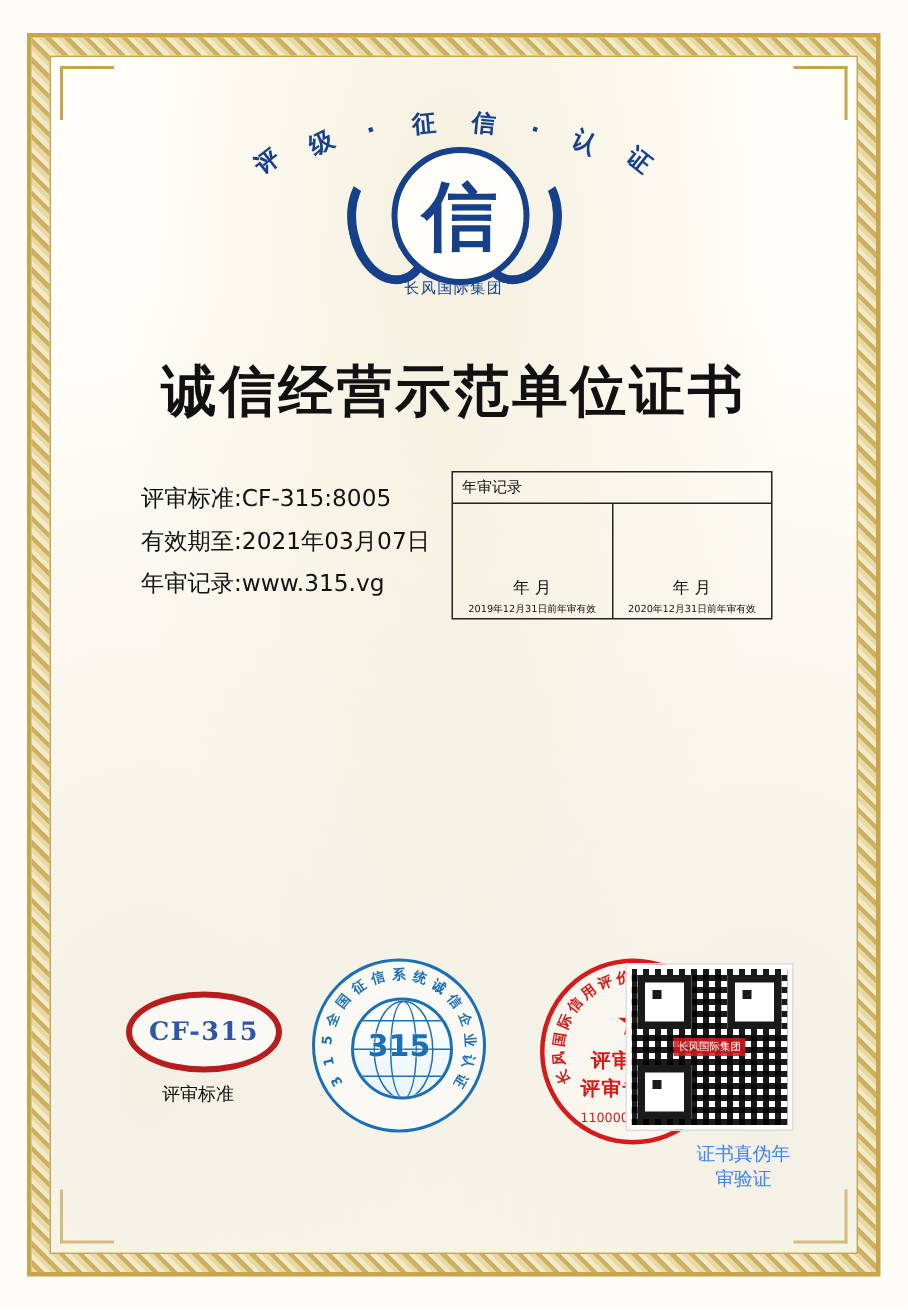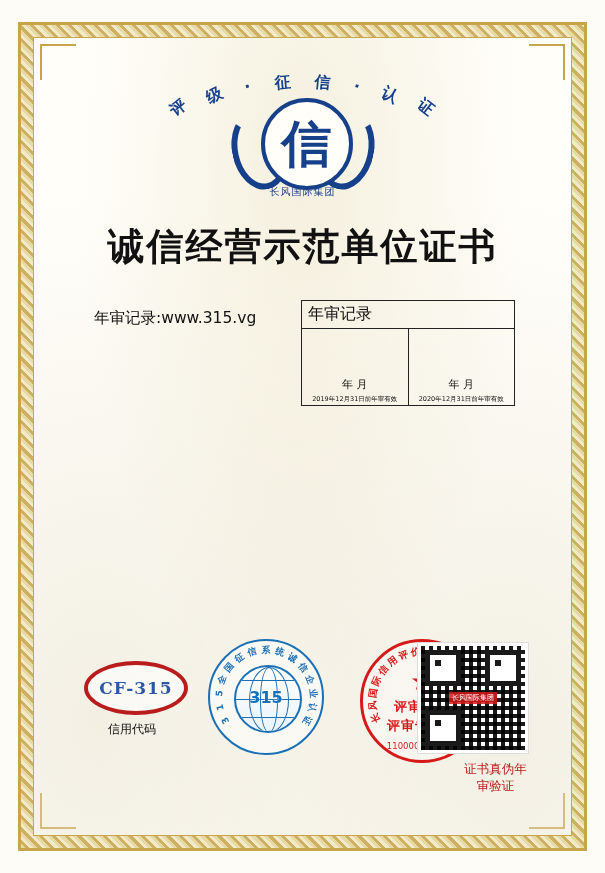--- a/index.html
+++ b/index.html
@@ -140,20 +140,21 @@
     width: 210px;
     text-align: center;
     color: #17408b;
     font-size: 10px;
     letter-spacing: 1px;
     font-family: "DejaVu Sans", sans-serif;
   }
 
   
   .main-title {
+    margin-top: 14px;
     text-align: center;
     color: #111111;
     font-size: 37px;
     font-weight: bold;
     letter-spacing: 2px;
     font-family: "DejaVu Sans", sans-serif;
   }
   .code-line {
     margin-top: 14px;
     text-align: right;
@@ -200,21 +201,21 @@
     font-family: "DejaVu Sans", sans-serif;
   }
   .review-box {
     width: 212px;
     margin-right: 22px;
     border: 1px solid #222;
   }
   .review-title {
     border-bottom: 1px solid #222;
     padding: 3px 6px;
-    font-size: 16px;
+    font-size: 10px;
     color: #111;
     font-family: "DejaVu Sans", sans-serif;
   }
   .review-cells {
     display: flex;
     height: 76px;
   }
   .review-cell {
     flex: 1;
     position: relative;
@@ -336,21 +337,21 @@
     border-top: 1.5px solid #1b6fb5;
   }
   .globe-num {
     position: absolute;
     left: 0; top: 0;
     width: 100%; height: 100%;
     display: flex;
     align-items: center;
     justify-content: center;
     color: #1b6fb5;
-    font-size: 16px;
+    font-size: 20px;
     font-weight: bold;
     font-family: "DejaVu Sans", sans-serif;
     text-shadow: 0 0 2px #fff;
     text-align: center;
   }
 
   
   .seal-red { left: 292px; top: 0px; width: 118px; }
   .red-round {
     position: relative;
@@ -444,21 +445,21 @@
     color: #fff;
     font-size: 7px;
     padding: 1px 3px;
     white-space: nowrap;
     font-family: "DejaVu Sans", sans-serif;
   }
   .qr-caption {
     margin-top: 8px;
     text-align: center;
     font-size: 12.5px;
-    color: #b91c1c;
+    color: #3b82f6;
     font-family: Liberation Sans, sans-serif;
     margin-left: 45px;
   }
 </style>
 </head>
 <body>
 
 <div class="cert">
   <div class="border-outer">
     <div class="border-inner">
@@ -479,20 +480,22 @@
           <div class="emblem-circle">
             <div class="emblem-char">信</div>
           </div>
           <div class="emblem-sub">长风国际集团</div>
         </div>
 
         <div class="main-title">诚信经营示范单位证书</div>
 
         <div class="mid">
           <div class="details">
+            <div>评审标准:CF-315:8005</div>
+            <div>有效期至:2021年03月07日</div>
             <div>年审记录:www.315.vg</div>
           </div>
 
           <div class="review-box">
             <div class="review-title">年审记录</div>
             <div class="review-cells">
               <div class="review-cell">
                 <div class="cell-ym">年  月</div>
                 <div class="cell-note">2019年12月31日前年审有效</div>
               </div>
@@ -503,21 +506,21 @@
             </div>
           </div>
         </div>
 
         <div class="seals">
 
           <div class="seal seal-cf">
             <div class="oval">
               <span>CF-315</span>
             </div>
-            <div class="seal-caption">信用代码</div>
+            <div class="seal-caption">评审标准</div>
           </div>
 
           <div class="seal seal-globe">
             <div class="globe-wrap">
               <div class="globe-ring-text" id="globeRing">
                   <span style="transform: translate(-40.7032px, 23.5px) rotate(240deg) translate(-50%, -50%); color: rgb(27, 111, 181);">3</span>
                   <span style="transform: translate(-45.8216px, 10.4585px) rotate(257.143deg) translate(-50%, -50%); color: rgb(27, 111, 181);">1</span>
                   <span style="transform: translate(-46.8686px, -3.51231px) rotate(274.286deg) translate(-50%, -50%); color: rgb(27, 111, 181);">5</span>
                   <span style="transform: translate(-43.7511px, -17.171px) rotate(291.429deg) translate(-50%, -50%); color: rgb(27, 111, 181);">全</span>
                   <span style="transform: translate(-36.7461px, -29.304px) rotate(308.571deg) translate(-50%, -50%); color: rgb(27, 111, 181);">国</span>

